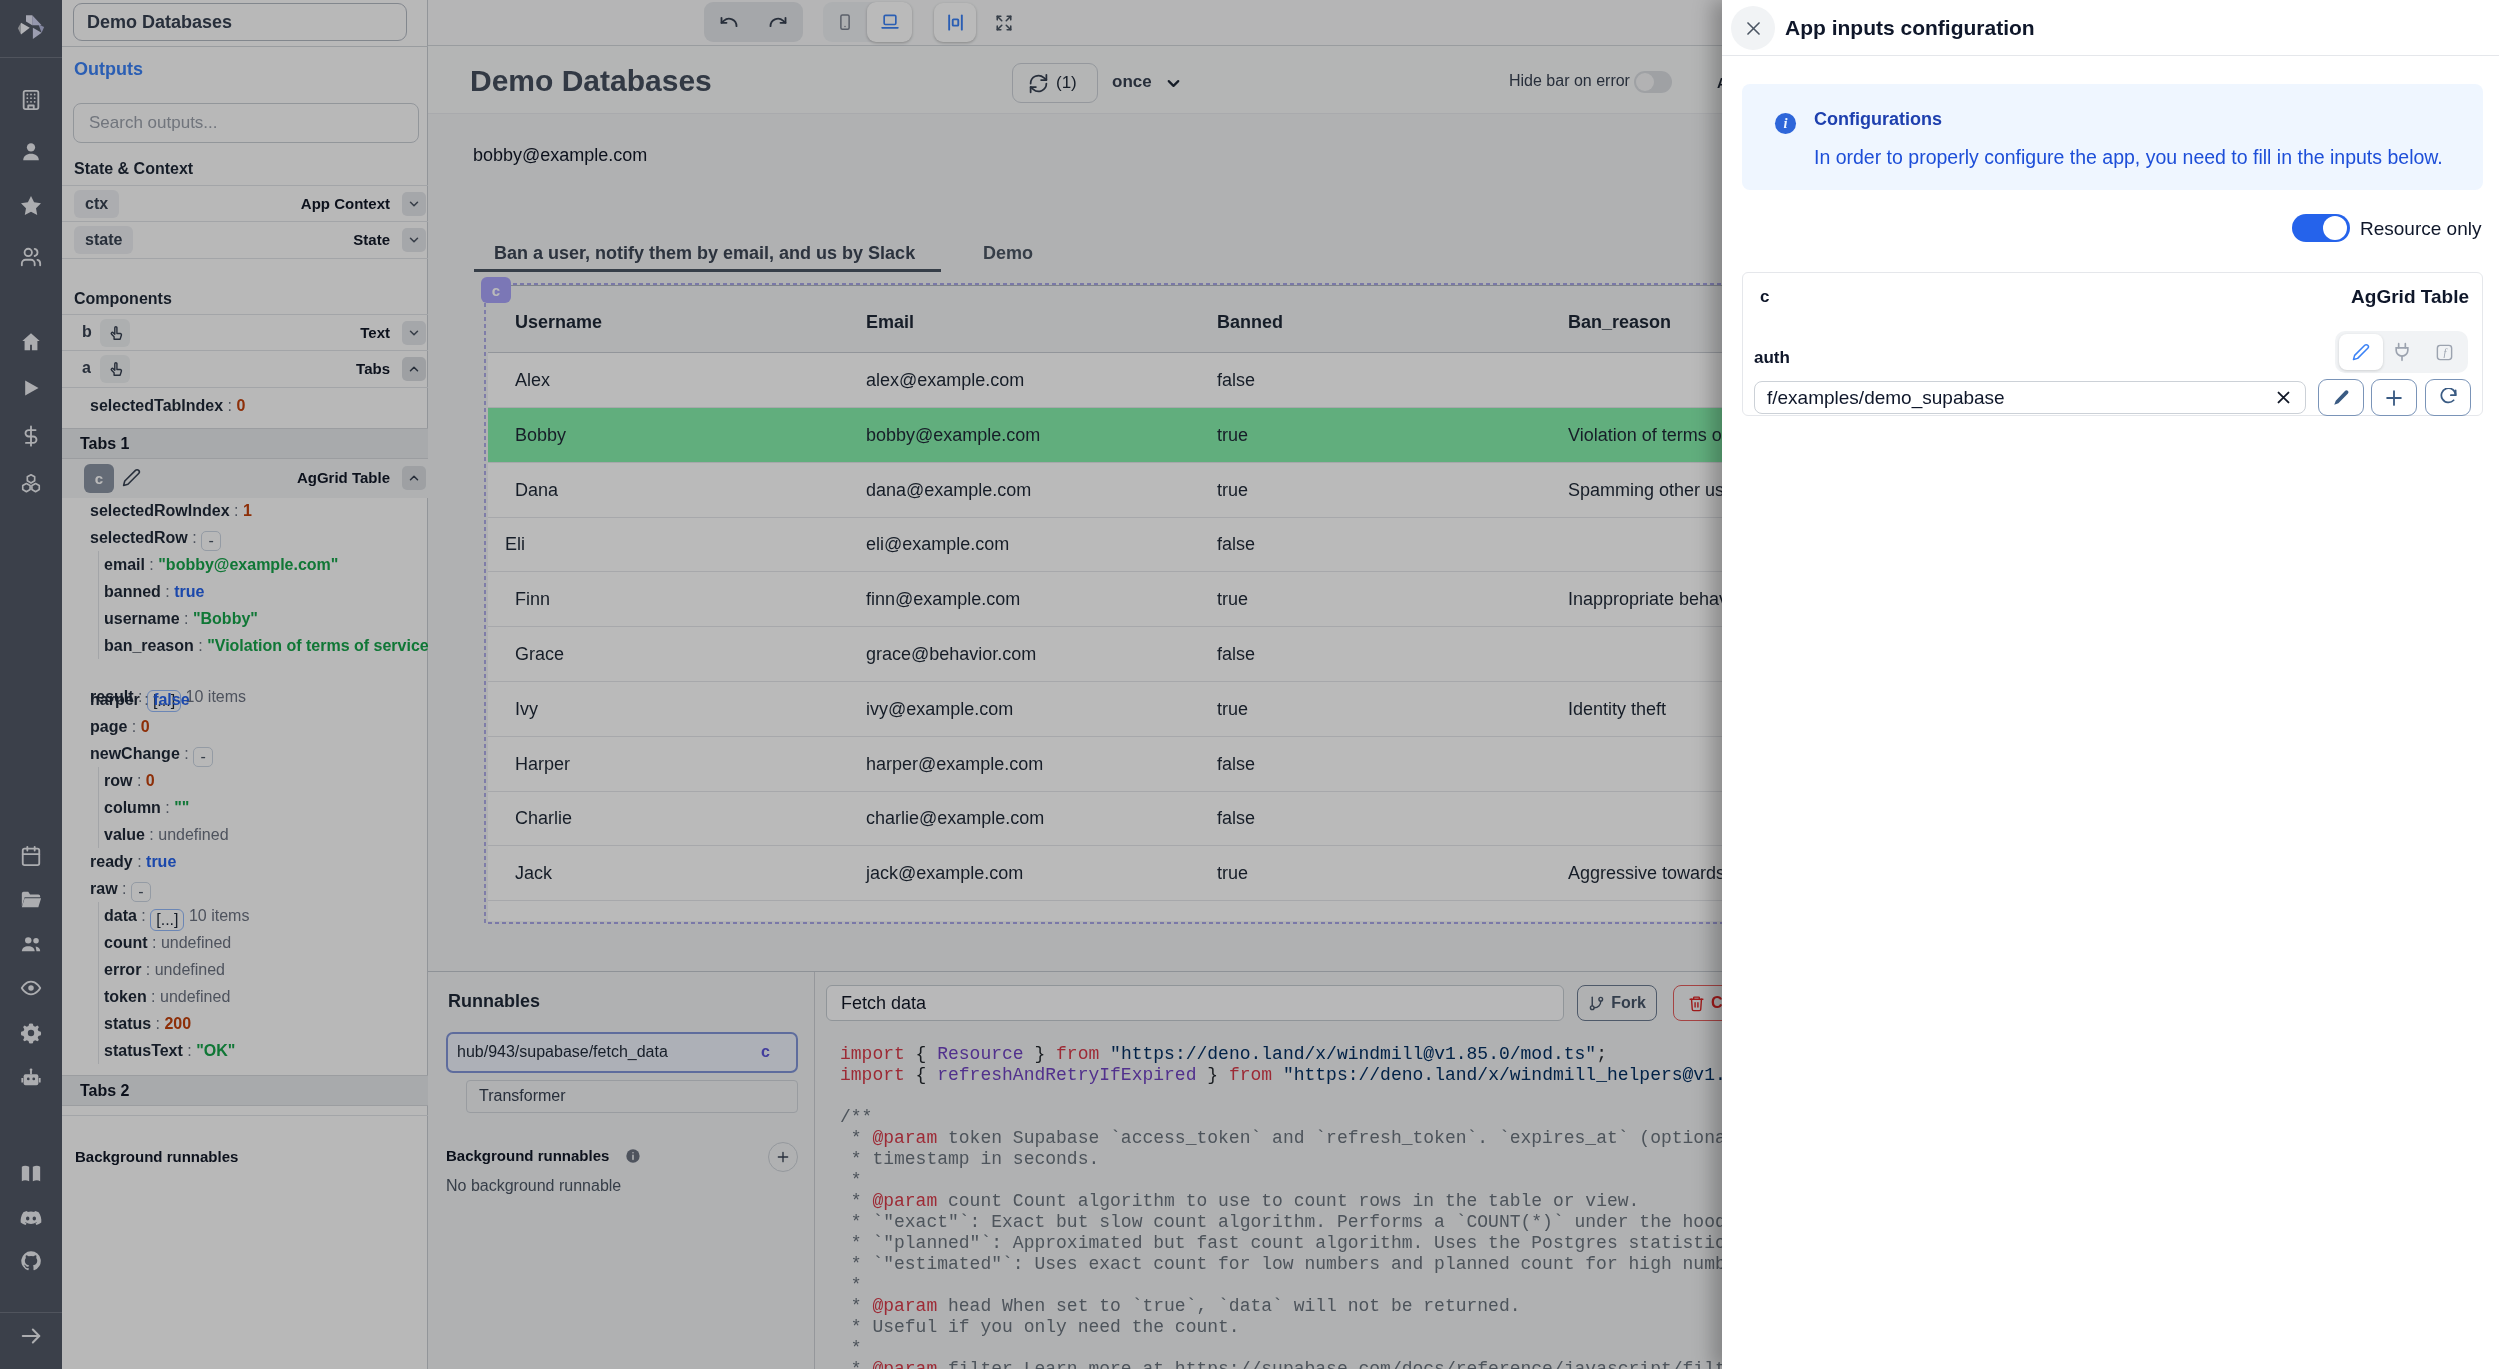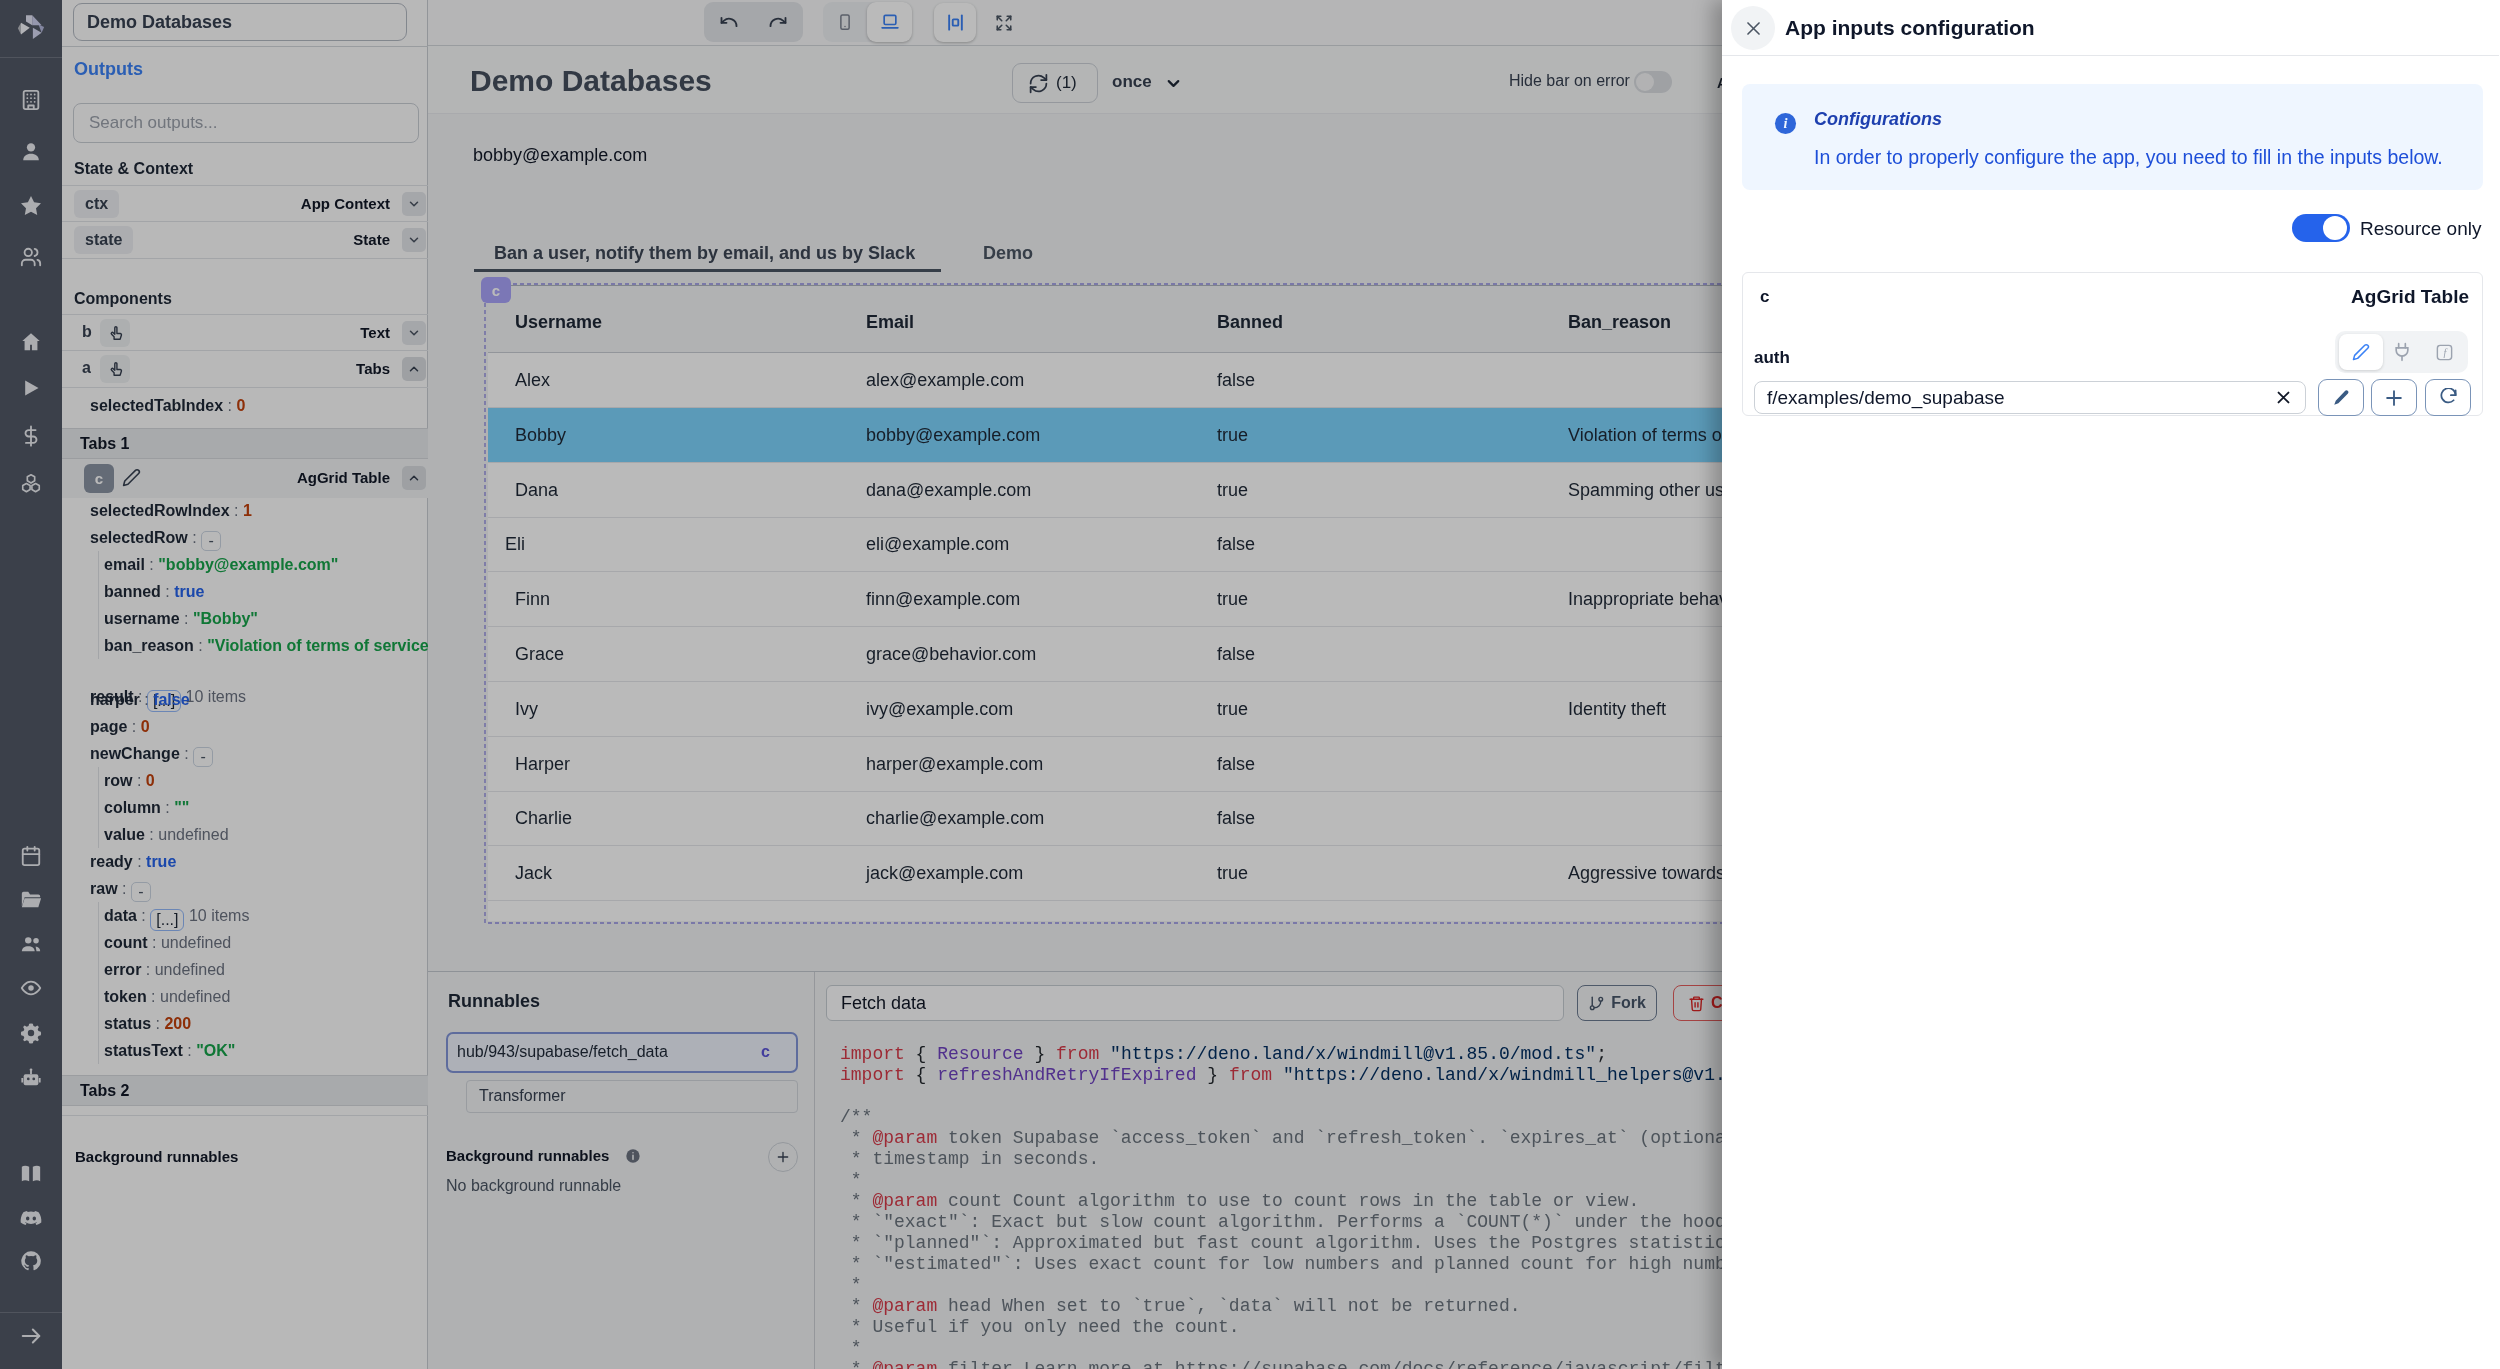--- a/index.html
+++ b/index.html
@@ -333,21 +333,21 @@
         <div class="abs b" style="left:27px;top:26px;">Username</div>
         <div class="abs b" style="left:378px;top:26px;">Email</div>
         <div class="abs b" style="left:729px;top:26px;">Banned</div>
         <div class="abs b" style="left:1080px;top:26px;">Ban_reason</div>
       </div>
       <div class="abs" style="left:0;top:67px;width:1250px;height:55px;border-bottom:1px solid #e5e7eb;">
           <div class="abs" style="left:27px;top:17px;">Alex</div>
           <div class="abs" style="left:378px;top:17px;">alex@example.com</div>
           <div class="abs" style="left:729px;top:17px;">false</div>
         </div>
-      <div class="abs" style="left:0;top:122px;width:1250px;height:55px;background:#7dd3fc;border-bottom:1px solid #e5e7eb;">
+      <div class="abs" style="left:0;top:122px;width:1250px;height:55px;background:#86efac;border-bottom:1px solid #e5e7eb;">
           <div class="abs" style="left:27px;top:17px;">Bobby</div>
           <div class="abs" style="left:378px;top:17px;">bobby@example.com</div>
           <div class="abs" style="left:729px;top:17px;">true</div>
           <div class="abs" style="left:1080px;top:17px;">Violation of terms of service</div>
         </div>
       <div class="abs" style="left:0;top:177px;width:1250px;height:55px;border-bottom:1px solid #e5e7eb;">
           <div class="abs" style="left:27px;top:17px;">Dana</div>
           <div class="abs" style="left:378px;top:17px;">dana@example.com</div>
           <div class="abs" style="left:729px;top:17px;">true</div>
           <div class="abs" style="left:1080px;top:17px;">Spamming other users</div>
@@ -461,21 +461,21 @@
         <path d="M5 5l14 14M19 5L5 19"></path>
       </svg>
   </div>
   <div class="abs b" style="left:63px;top:16px;font-size:21px;color:#0f172a;">App inputs configuration</div>
 
   <div class="abs" style="left:20px;top:84px;width:741px;height:106px;background:#eff6ff;border-radius:8px;">
     <svg class="abs" style="left:32px;top:28px;" width="23" height="23" viewBox="0 0 24 24">
         <circle cx="12" cy="12" r="11" fill="#2e66d9"></circle>
         <text x="12" y="17.2" text-anchor="middle" font-family="Liberation Serif,serif" font-size="15" font-weight="bold" font-style="italic" fill="#eff6ff">i</text>
       </svg>
-    <div class="abs sb" style="left:72px;top:25px;font-size:18px;color:#1e40af;font-style:italic;">Configurations</div>
+    <div class="abs sb" style="left:72px;top:25px;font-size:18px;color:#1e40af;">Configurations</div>
     <div class="abs" style="left:72px;top:62px;font-size:19.5px;color:#1d4ed8;">In order to properly configure the app, you need to fill in the inputs below.</div>
   </div>
 
   <div class="abs" style="left:570px;top:214px;width:58px;height:28px;background:#2563eb;border-radius:14px;">
     <div class="abs" style="left:31px;top:2px;width:24px;height:24px;background:#fff;border-radius:50%;"></div>
   </div>
   <div class="abs" style="left:638px;top:218px;font-size:19px;font-weight:500;color:#0f172a;">Resource only</div>
 
   <div class="abs" style="left:20px;top:272px;width:741px;height:144px;border:1px solid #e5e7eb;border-radius:6px;">
     <div class="abs b" style="left:17px;top:14px;font-size:17px;color:#0f172a;">c</div>

